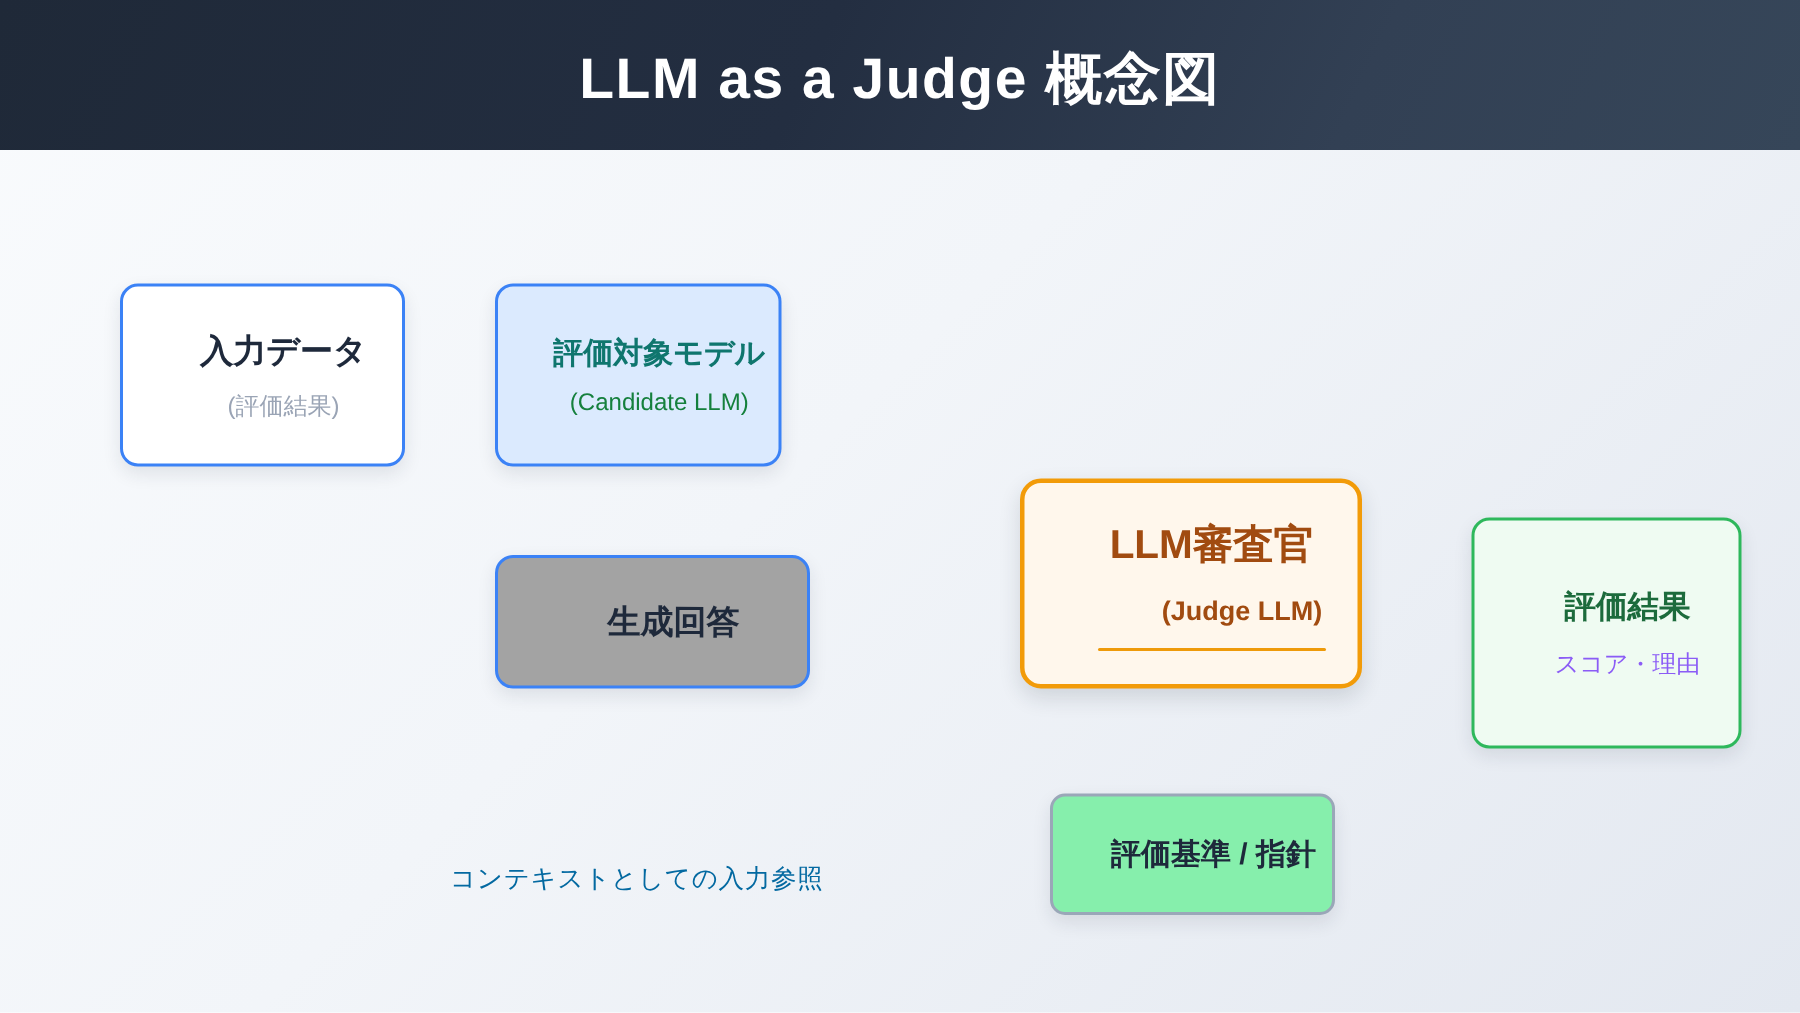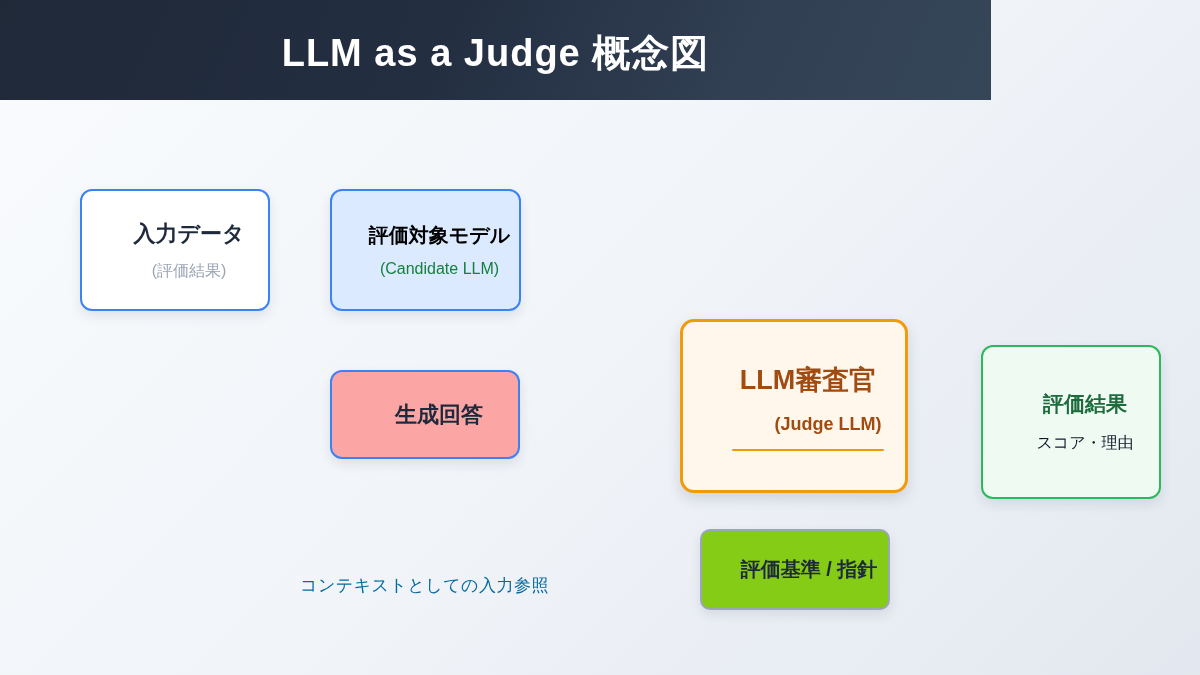--- a/index.html
+++ b/index.html
@@ -5,21 +5,21 @@
   * { margin: 0; padding: 0; box-sizing: border-box; }
   html, body { width: 1200px; height: 675px; overflow: hidden; }
   body {
     font-family: "Liberation Sans", "DejaVu Sans", sans-serif;
     position: relative;
     background: linear-gradient(135deg, #f9fbfd 0%, #f2f5f9 45%, #e3e8f0 100%);
   }
 
   
   .header {
-    position: absolute; left: 0; top: 0; width: 991px; height: 100px;
+    position: absolute; left: 0; top: 0; width: 1200px; height: 100px;
     background: linear-gradient(115deg, #1f2938 0%, #232e41 45%, #324054 75%, #364659 100%);
     display: flex; flex-direction: column; align-items: center; justify-content: center;
   }
   .header-title {
     color: #ffffff; font-size: 38px; font-weight: bold; letter-spacing: 1px;
     line-height: 1.1; margin-top: 8px;
   }
   .header-subtitle {
     color: #97a1b2; font-size: 16px; letter-spacing: 1px; margin-top: 7px;
   }
@@ -38,50 +38,50 @@
     left: 80px; top: 189px; width: 190px; height: 122px;
     background: #ffffff; border: 2px solid #3b82f6;
   }
   .node-input .node-title { color: #1e293b; font-size: 22px; font-weight: bold; }
   .node-input .node-sub   { color: #9aa4b5; font-size: 16px; margin-top: 12px; }
 
   .node-candidate {
     left: 330px; top: 189px; width: 191px; height: 122px;
     background: #dbeafe; border: 2px solid #3b82f6;
   }
-  .node-candidate .node-title { color: #000000; font-size: 20px; font-weight: bold; text-align: center; }
+  .node-candidate .node-title { color: #0f766e; font-size: 20px; font-weight: bold; text-align: center; }
   .node-candidate .node-sub   { color: #15803d; font-size: 16px; margin-top: 11px; }
 
   .node-answer {
-    left: 330px; top: 370px; width: 190px; height: 89px;
-    background: #fca5a5; border: 2px solid #3b82f6;
+    left: 330px; top: 370px; width: 210px; height: 89px;
+    background: #a3a3a3; border: 2px solid #3b82f6;
   }
   .node-answer .node-title { color: #1e293b; font-size: 22px; font-weight: bold; }
 
   .node-judge {
-    left: 680px; top: 319px; width: 228px; height: 174px;
+    left: 680px; top: 319px; width: 228px; height: 140px;
     background: #fff7ec; border: 3px solid #f29b09; border-radius: 14px;
     box-shadow: 0 6px 14px rgba(30, 41, 59, 0.14);
   }
   .node-judge .node-title { color: #a14b10; font-size: 27px; font-weight: bold; }
   .node-judge .node-sub   { color: #a14b10; font-size: 18px; font-weight: bold; margin-top: 16px; margin-left: 40px; }
   .judge-underline {
     width: 152px; height: 2px; background: #ee9a0a; margin-top: 14px; border-radius: 1px;
   }
 
   .node-result {
     left: 981px; top: 345px; width: 180px; height: 154px;
     background: #effbf2; border: 2px solid #2eb85c;
   }
   .node-result .node-title { color: #1c6b3c; font-size: 21px; font-weight: bold; }
-  .node-result .node-sub   { color: #0f172a; font-size: 16px; margin-top: 15px; }
+  .node-result .node-sub   { color: #8b5cf6; font-size: 16px; margin-top: 15px; }
 
   .node-criteria {
     left: 700px; top: 529px; width: 190px; height: 81px;
-    background: #84cc16; border: 2px solid #9aa7b8; border-radius: 10px; align-items: center;
+    background: #86efac; border: 2px solid #9aa7b8; border-radius: 10px; align-items: center;
   }
   .node-criteria .node-title { color: #1e293b; font-size: 20px; font-weight: bold; }
 
   
   .context-note {
     position: absolute; left: 300px; top: 574px;
     color: #0369a1; font-size: 17px; letter-spacing: 0.5px;
   }
 </style>
 </head>

